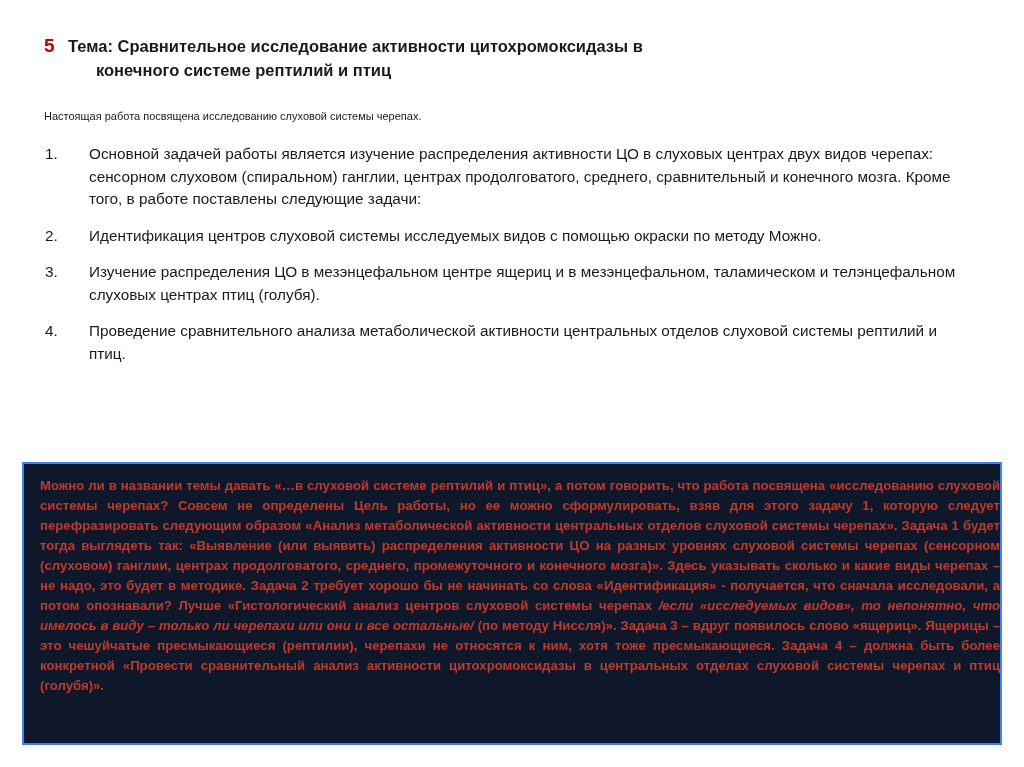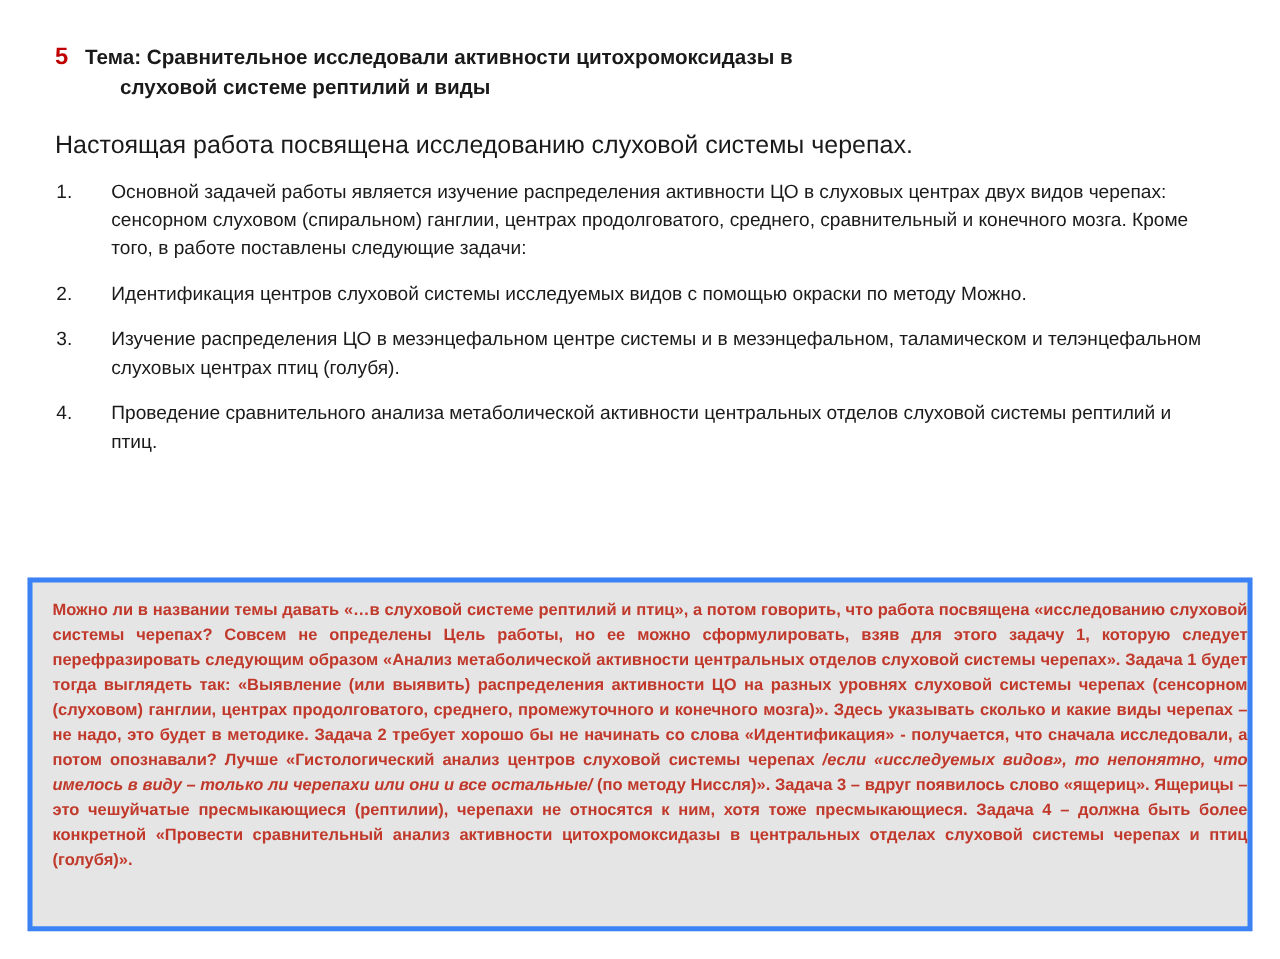--- a/index.html
+++ b/index.html
@@ -43,21 +43,21 @@
     max-width: 800px;
   }
   .title-text .line2 {
     display: block;
     padding-left: 28px;
   }
   
   .intro {
     margin-top: 23px;
     margin-left: 0px;
-    font-size: 20px;
+    font-size: 11px;
     line-height: 22px;
     color: #1a1a1a;
   }
   
   ol.tasks {
     list-style: none;
     margin: 16px 0 0 0;
     padding: 0;
   }
   ol.tasks li {
@@ -78,23 +78,23 @@
     max-width: 880px;
   }
   
   .comment-box {
     position: absolute;
     left: 22px;
     top: 462px;
     width: 980px;
     height: 283px;
     box-sizing: border-box;
-    border: 4px solid #3b82f6;
+    border: 2px solid #3b82f6;
     padding: 12px 0 10px 16px;
-    background: #e5e5e5;
+    background: #0f172a;
   }
   .comment-box p {
     margin: 0;
     font-size: 13.2px;
     line-height: 20px;
     font-weight: bold;
     color: #c0392b;
     text-align: justify;
   }
   .comment-box .ital {
@@ -102,39 +102,39 @@
   }
 </style>
 </head>
 <body>
 
 <div class="slide">
 
   <div class="title-row">
     <div class="slide-number">5</div>
     <div class="title-text">
-      <span>Тема: Сравнительное исследовали активности цитохромоксидазы в</span>
-      <span class="line2">слуховой системе рептилий и виды</span>
+      <span>Тема: Сравнительное исследование активности цитохромоксидазы в</span>
+      <span class="line2">конечного системе рептилий и птиц</span>
     </div>
   </div>
 
   <div class="intro">Настоящая работа посвящена исследованию слуховой системы черепах.</div>
 
   <ol class="tasks">
     <li>
       <span class="num">1.</span>
       <span class="body">Основной задачей работы является изучение распределения активности ЦО в слуховых центрах двух видов черепах: сенсорном слуховом (спиральном) ганглии, центрах продолговатого, среднего,    сравнительный и конечного мозга. Кроме того, в работе поставлены следующие задачи:</span>
     </li>
     <li>
       <span class="num">2.</span>
       <span class="body">Идентификация центров слуховой системы исследуемых видов с помощью окраски по методу Можно.</span>
     </li>
     <li>
       <span class="num">3.</span>
-      <span class="body">Изучение распределения ЦО в мезэнцефальном центре системы и в мезэнцефальном, таламическом и телэнцефальном слуховых центрах птиц (голубя).</span>
+      <span class="body">Изучение распределения ЦО в мезэнцефальном центре ящериц и в мезэнцефальном, таламическом и телэнцефальном слуховых центрах птиц (голубя).</span>
     </li>
     <li>
       <span class="num">4.</span>
       <span class="body">Проведение сравнительного анализа метаболической активности центральных отделов слуховой системы рептилий и птиц.</span>
     </li>
   </ol>
 
   <div class="comment-box">
     <p><span>Можно ли в названии темы давать «…в слуховой системе рептилий и птиц», а потом говорить, что работа посвящена «исследованию слуховой системы черепах? Совсем не определены Цель работы, но ее можно сформулировать, взяв для этого задачу 1, которую следует перефразировать следующим образом «Анализ метаболической активности центральных отделов слуховой системы черепах». Задача 1 будет тогда выглядеть так: «Выявление (или выявить) распределения активности ЦО на разных уровнях слуховой системы черепах (сенсорном (слуховом) ганглии, центрах продолговатого, среднего, промежуточного и конечного мозга)». Здесь указывать сколько и какие виды черепах – не надо, это будет в методике.  Задача 2 требует хорошо бы не начинать со слова «Идентификация» - получается, что сначала исследовали, а потом опознавали? Лучше «Гистологический анализ центров слуховой системы черепах </span><span class="ital">/если «исследуемых видов», то непонятно, что имелось в виду – только ли черепахи или они и все остальные/</span><span> (по методу Ниссля)».  Задача 3 – вдруг появилось слово «ящериц». Ящерицы – это чешуйчатые пресмыкающиеся (рептилии), черепахи не относятся к ним, хотя тоже пресмыкающиеся.  Задача 4 – должна быть более конкретной «Провести сравнительный анализ активности цитохромоксидазы в центральных отделах слуховой системы черепах и птиц (голубя)».</span></p>
   </div>

